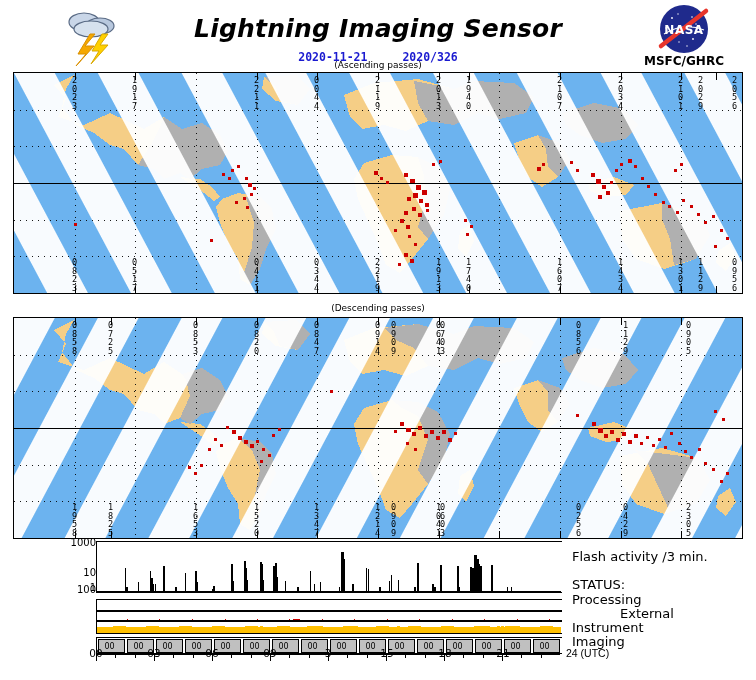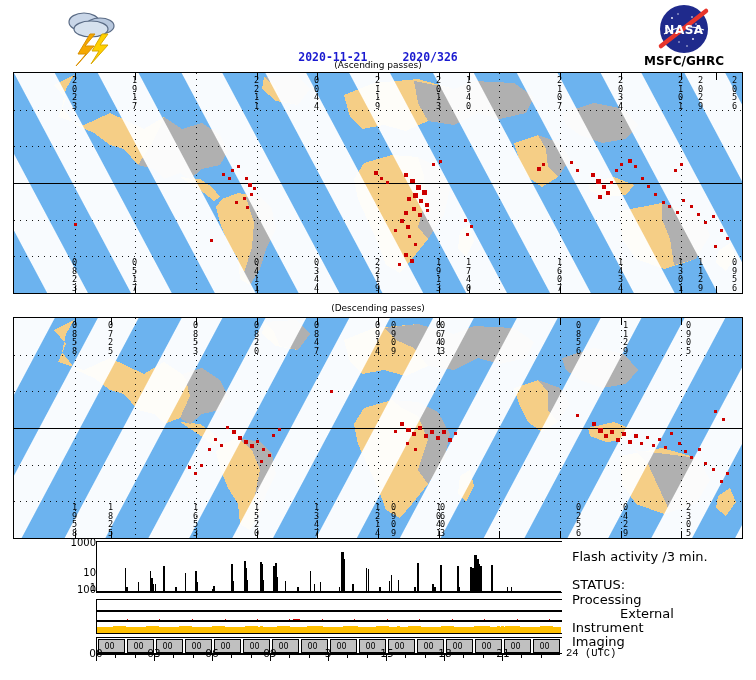--- a/index.html
+++ b/index.html
@@ -47,39 +47,40 @@
            border-right:none;box-sizing:border-box;background:#fff;overflow:hidden;}
   .plotbox svg{display:block;}
   .statusbox{position:absolute;left:96px;width:466px;border:1px solid #000;border-right:none;
              box-sizing:border-box;background:#fff;overflow:hidden;}
   .timeaxis{position:absolute;left:96px;width:466px;height:10px;}
   .timeaxis svg{display:block;}
   .timelabels{position:absolute;left:60px;width:540px;height:14px;font-size:10.5px;
               font-family:"DejaVu Sans",sans-serif;color:#000;}
   .timelabels span{position:absolute;transform:translateX(-50%);}
   .legend{position:absolute;left:572px;font-family:"DejaVu Sans",sans-serif;font-size:13px;color:#000;text-align:right;}
-  .utc{position:absolute;left:566px;font-size:10.5px;font-family:Liberation Mono, monospace;color:#000;}
+  .utc{position:absolute;left:566px;font-size:10.5px;font-family:Liberation Sans, sans-serif;color:#000;}
 </style>
 </head>
 <body>
 
 <div class="page">
 
   <div class="header">
 
     <div class="storm-icon">
       <svg viewBox="0 0 70 60" width="70" height="60">
         <ellipse cx="24" cy="16" rx="15" ry="9" fill="#c9d6e8" stroke="#5a6b85" stroke-width="1.2"></ellipse>
         <ellipse cx="40" cy="20" rx="14" ry="8" fill="#b8c8de" stroke="#5a6b85" stroke-width="1.2"></ellipse>
         <ellipse cx="31" cy="23" rx="17" ry="8" fill="#d6e1ee" stroke="#5a6b85" stroke-width="1.2"></ellipse>
         <polygon points="30,28 18,48 26,48 16,60 34,40 25,40 35,28" fill="#f5a800" stroke="#d88f00" stroke-width="1"></polygon>
         <polygon points="42,28 32,45 39,45 31,58 48,39 40,39 48,28" fill="#ffd000" stroke="#d8a800" stroke-width="1"></polygon>
       </svg>
     </div>
 
+    <div class="title">Lightning Imaging Sensor</div>
 
     <div class="datesrow">
       <span>2020-11-21</span>
       <span>2020/326</span>
     </div>
 
     <div class="nasa-logo">
       <svg viewBox="0 0 76 50" width="76" height="50">
         <ellipse cx="38" cy="25" rx="24" ry="24" fill="#1f2a8c"></ellipse>
         <g fill="#ffffff">

